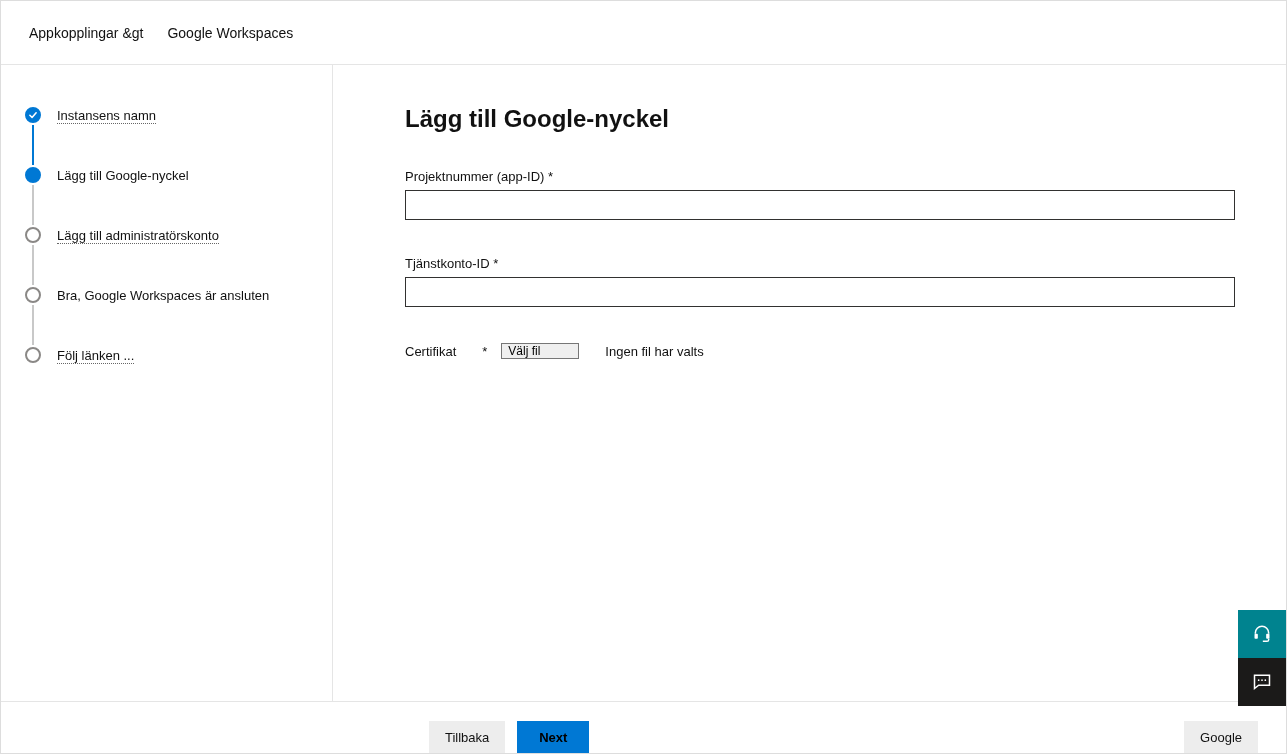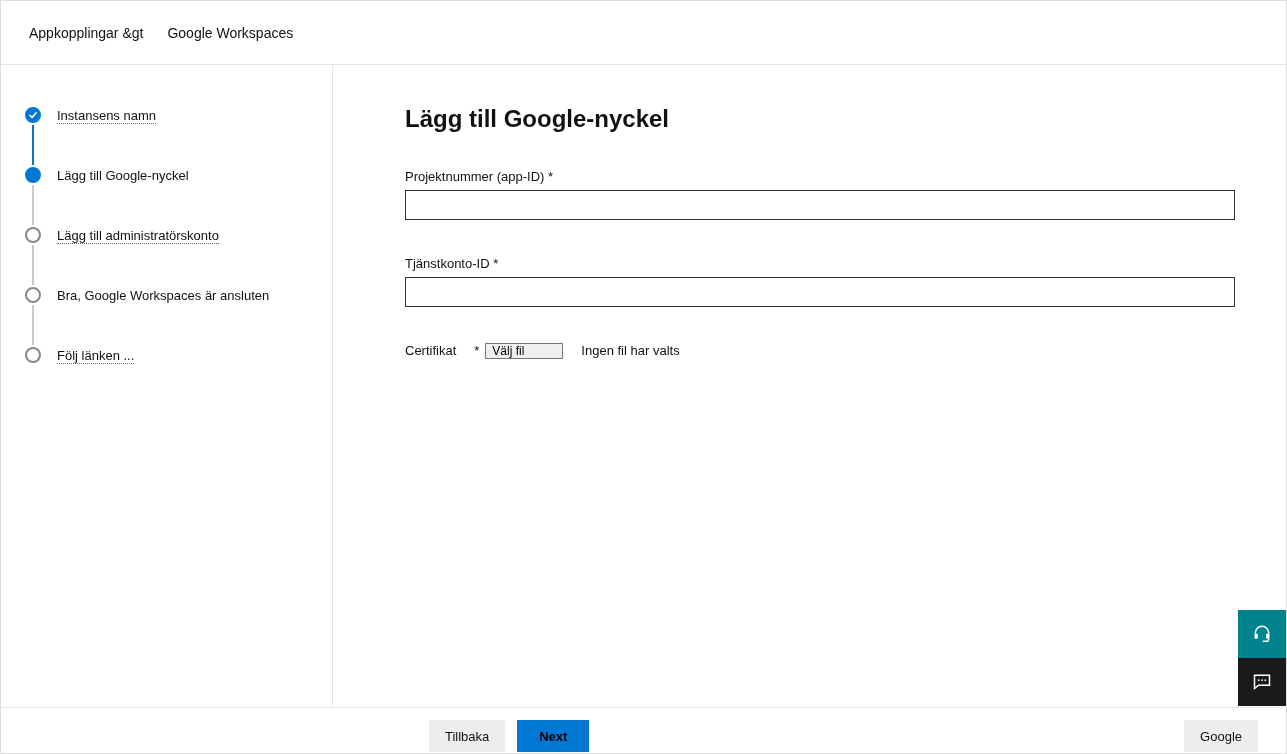--- a/index.html
+++ b/index.html
@@ -120,43 +120,43 @@
   .field input.text {
     width: 100%;
     height: 30px;
     border: 1px solid #323130;
     padding: 4px 8px;
     font-size: 13px;
     background: #fff;
   }
   .cert-row {
     display: flex;
-    align-items: flex-start;
-    gap: 18px;
+    align-items: center;
+    gap: 26px;
     font-size: 13px;
   }
   .cert-row .asterisk { margin-right: -12px; }
   .file-btn {
     height: 16px;
     padding: 0 18px 0 6px;
     font-size: 12px;
     border: 1px solid #767676;
     background: #efefef;
     text-align: left;
     min-width: 78px;
     cursor: pointer;
   }
   .file-status { font-size: 13px; }
 
   
   .footer {
-    height: 46px;
+    height: 52px;
     border-top: 1px solid #e5e5e5;
     display: flex;
-    align-items: flex-start;
+    align-items: flex-end;
     padding: 12px 28px 0 428px;
   }
   .footer .spacer { flex: 1; }
   .btn {
     height: 32px;
     min-width: 72px;
     padding: 0 16px;
     font-size: 13px;
     border: none;
     cursor: pointer;

